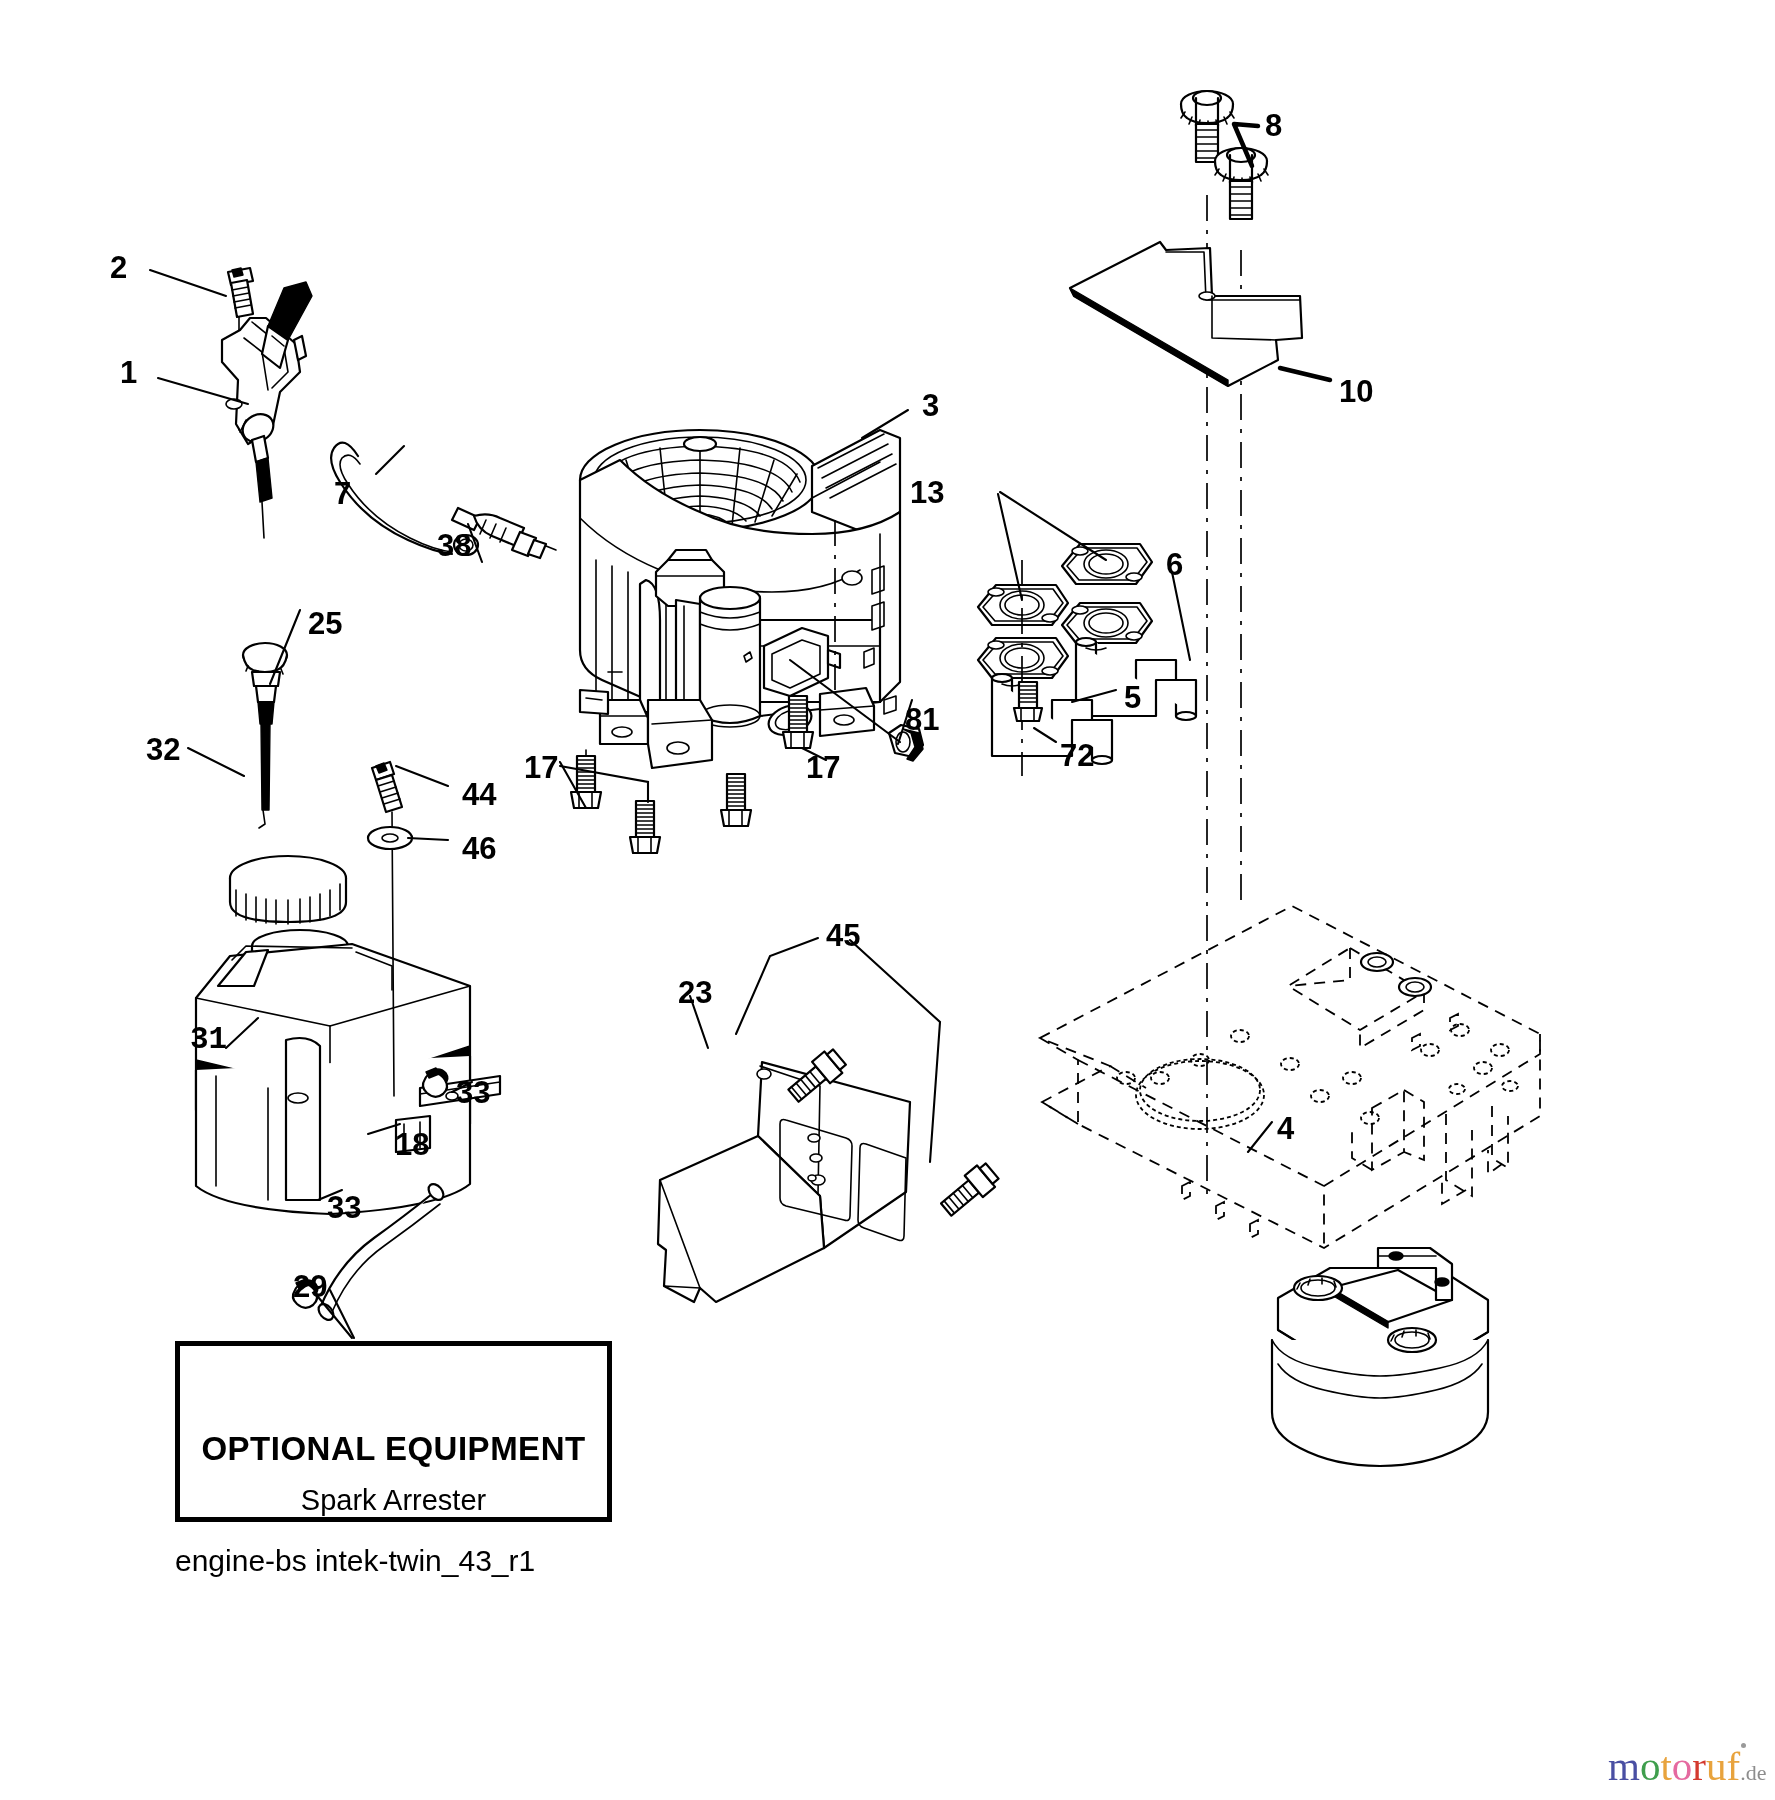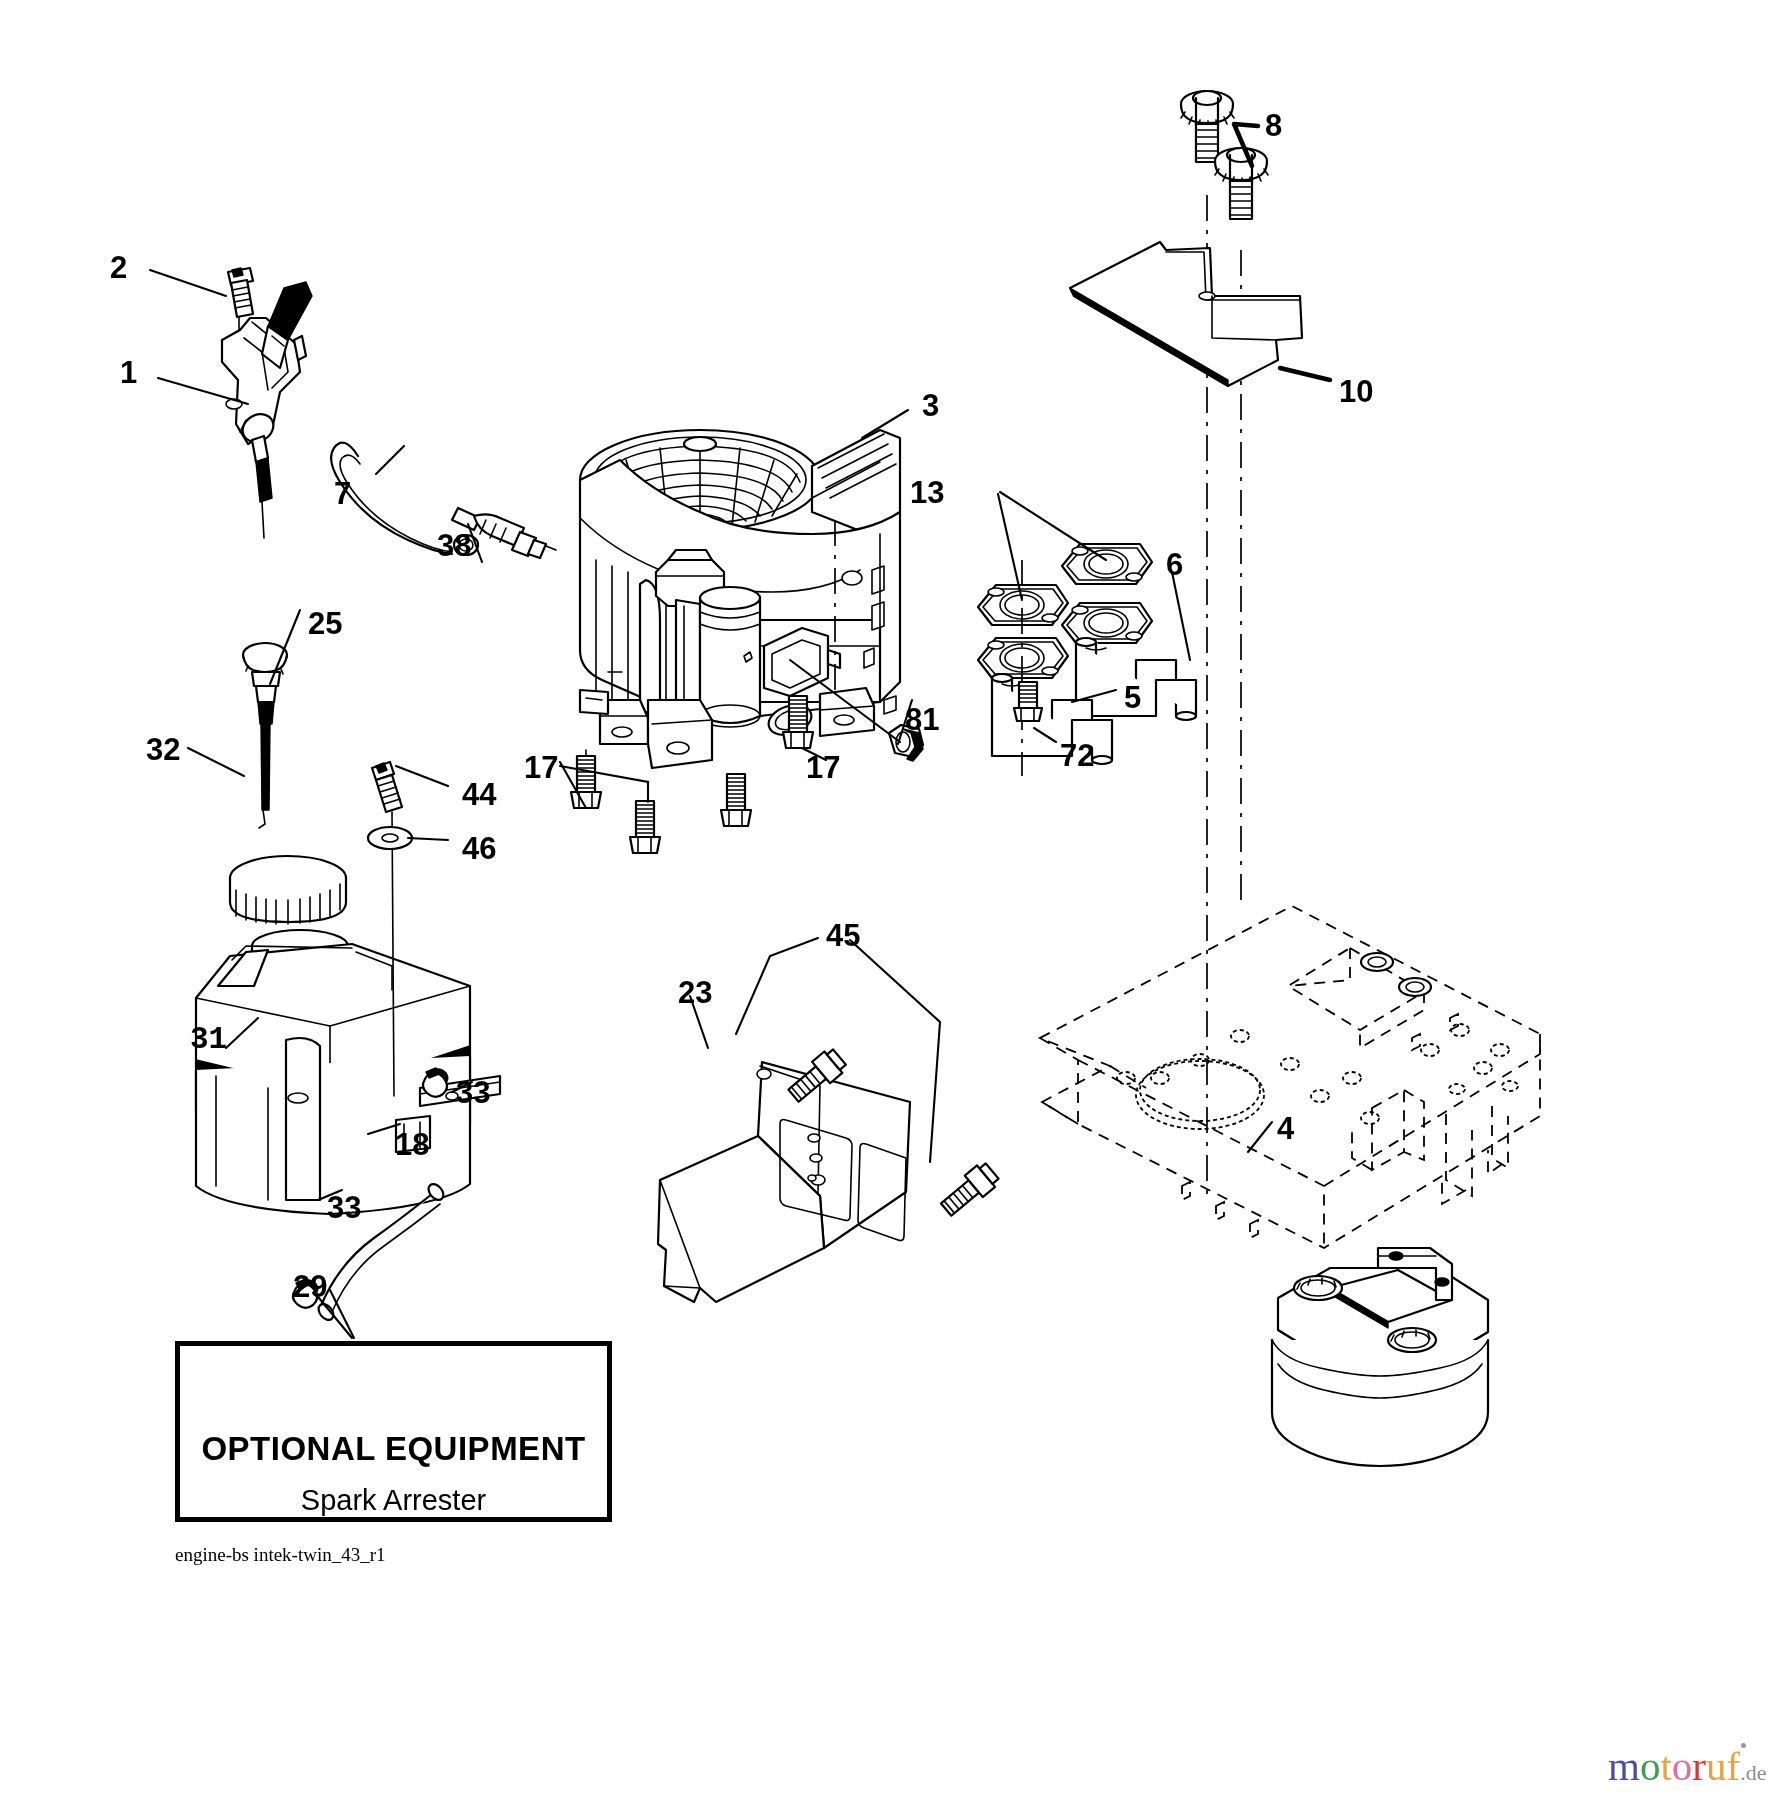--- a/index.html
+++ b/index.html
@@ -11,22 +11,22 @@
   .lbl{position:absolute;font-family:"Liberation Sans",sans-serif;
        font-weight:bold;font-size:31px;line-height:31px;color:#000;
        white-space:nowrap;letter-spacing:0px;}
   .optbox{position:absolute;border:5px solid #000;background:#fff;
           box-sizing:border-box;display:flex;flex-direction:column;
           align-items:center;justify-content:center;}
   .opt-title{font-family:"Liberation Sans",sans-serif;font-weight:bold;
              font-size:33px;letter-spacing:.5px;margin-bottom:16px;}
   .opt-sub{font-family:"Liberation Sans",sans-serif;font-weight:normal;
            font-size:29px;}
-  .caption{position:absolute;font-family:Liberation Serif, serif;
-           font-size:19px;color:#000;white-space:nowrap;}
+  .caption{position:absolute;font-family:Liberation Sans, sans-serif;
+           font-size:30px;color:#000;white-space:nowrap;}
   .wm{position:absolute;font-family:"Liberation Serif",serif;
       font-size:41px;white-space:nowrap;letter-spacing:0px;text-align:right;}
   .wm .d{font-size:22px;color:#8d8d8d;}
   .wm-dot{position:absolute;width:5px;height:5px;background:#9a9a9a;
           border-radius:50%;}
 </style>
 </head>
 <body>
 
 <div id="stage">

